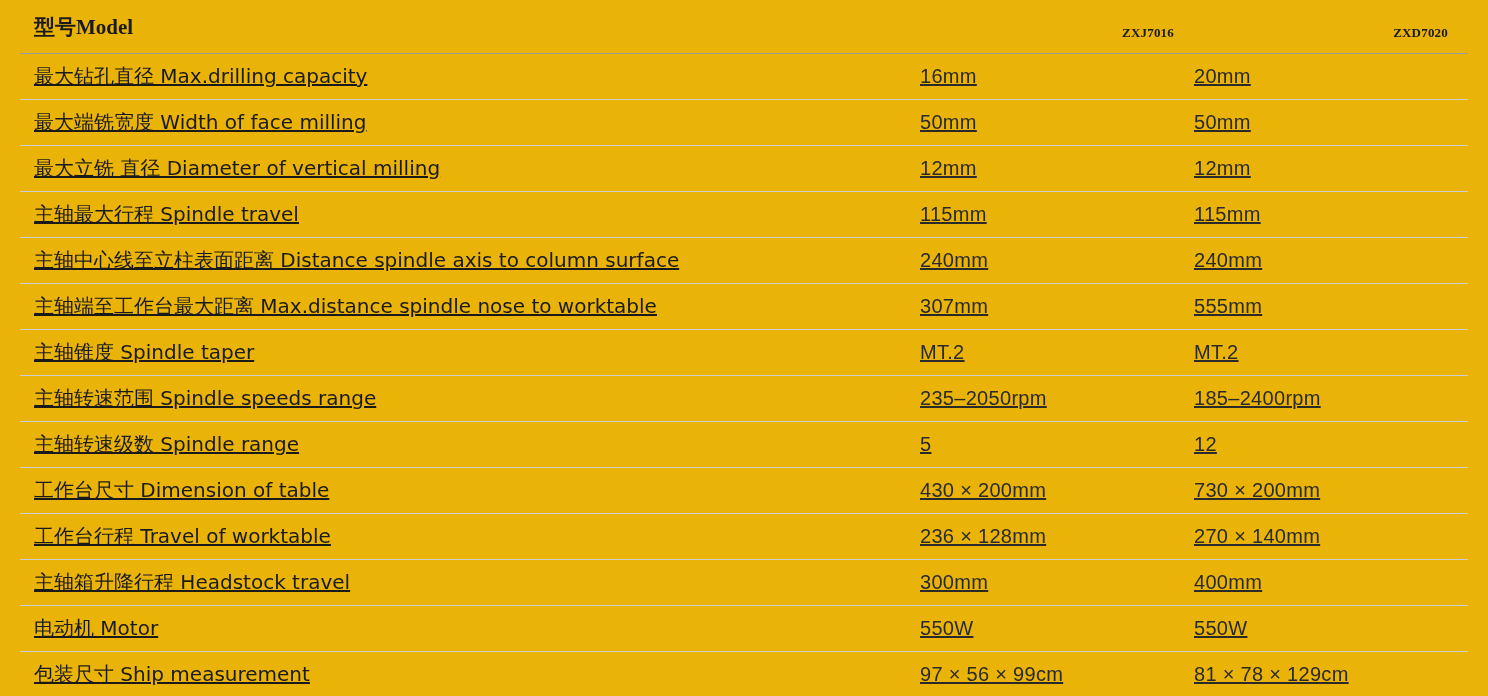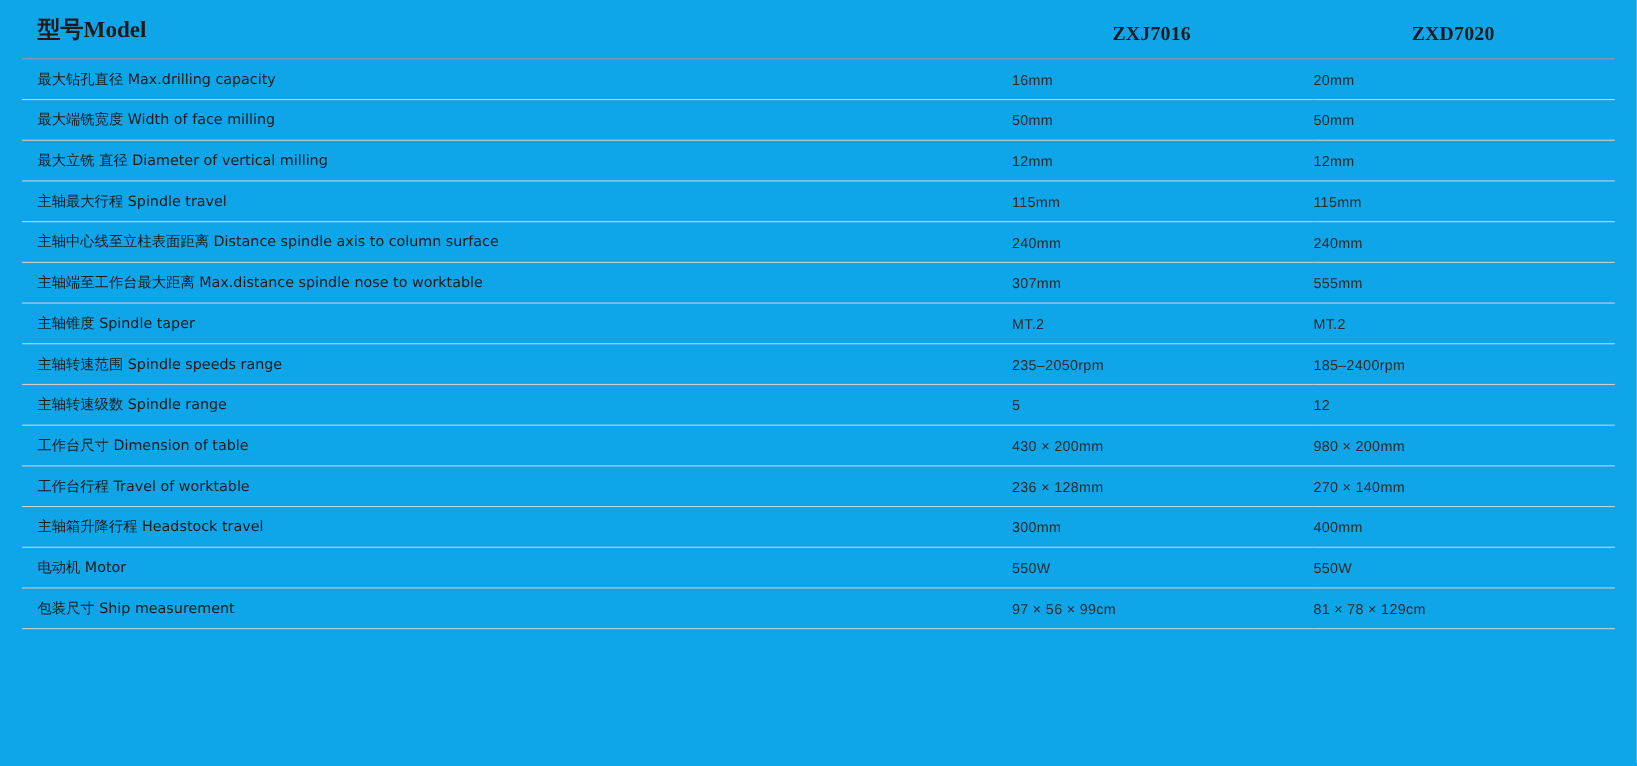--- a/index.html
+++ b/index.html
@@ -10,21 +10,21 @@
     width: 1488px;
     height: 696px;
     background: #f2f2f2;
     font-family: "Liberation Sans", sans-serif;
     color: #1a1a1a;
     overflow: hidden;
   }
   .spec-wrap {
     width: 1488px;
     height: 696px;
-    background: #0ea5e9;
+    background: #eab308;
     box-sizing: border-box;
     padding: 0 20px;
   }
   table.spec-table {
     width: 1448px;
     border-collapse: collapse;
     table-layout: fixed;
   }
   table.spec-table col.c-label { width: 900px; }
   table.spec-table col.c-v1 { width: 274px; }
@@ -37,32 +37,34 @@
     border-bottom: 1px solid #9a9a9a;
     vertical-align: bottom;
   }
   thead th.h-label {
     text-align: left;
     padding-left: 14px;
     font-family: "Liberation Serif", serif;
     font-size: 21px;
   }
   thead th.h-val {
+    text-align: right;
     padding-right: 20px;
     font-family: "Liberation Serif", serif;
-    font-size: 18px;
+    font-size: 13px;
     letter-spacing: 0.2px;
   }
 
   tbody td {
-    font-size: 13px;
+    font-size: 20px;
     padding: 9px 0 9px 0;
     border-bottom: 1px solid #cfcfcf;
     vertical-align: middle;
     white-space: nowrap;
+    text-decoration: underline;
   }
   tbody tr:last-child td {
     border-bottom: 1px solid #cfcfcf;
   }
   tbody td.t-label {
     text-align: left;
     padding-left: 14px;
     color: #1a1a1a;
   }
   tbody td.t-val {
@@ -134,21 +136,21 @@
           <td class="t-val">185–2400rpm</td>
         </tr>
         <tr>
           <td class="t-label cjk">主轴转速级数 Spindle range</td>
           <td class="t-val">5</td>
           <td class="t-val">12</td>
         </tr>
         <tr>
           <td class="t-label cjk">工作台尺寸 Dimension of table</td>
           <td class="t-val">430 × 200mm</td>
-          <td class="t-val">980 × 200mm</td>
+          <td class="t-val">730 × 200mm</td>
         </tr>
         <tr>
           <td class="t-label cjk">工作台行程 Travel of worktable</td>
           <td class="t-val">236 × 128mm</td>
           <td class="t-val">270 × 140mm</td>
         </tr>
         <tr>
           <td class="t-label cjk">主轴箱升降行程 Headstock travel</td>
           <td class="t-val">300mm</td>
           <td class="t-val">400mm</td>

